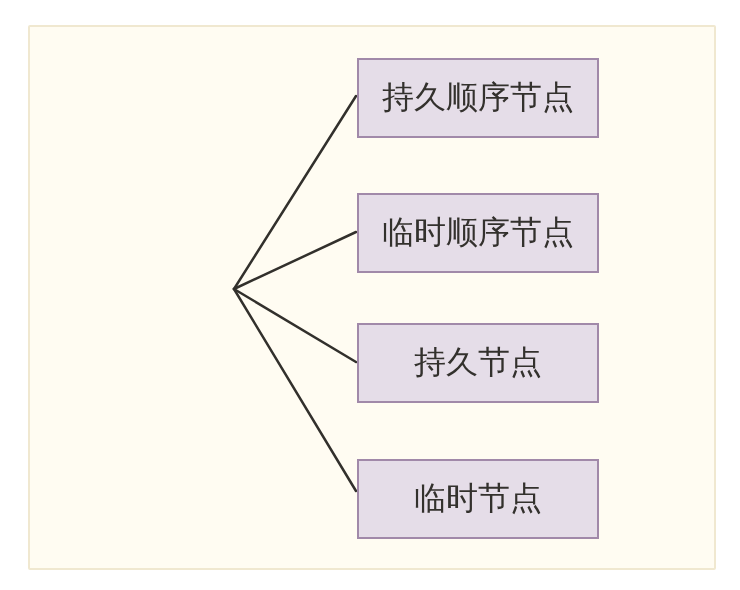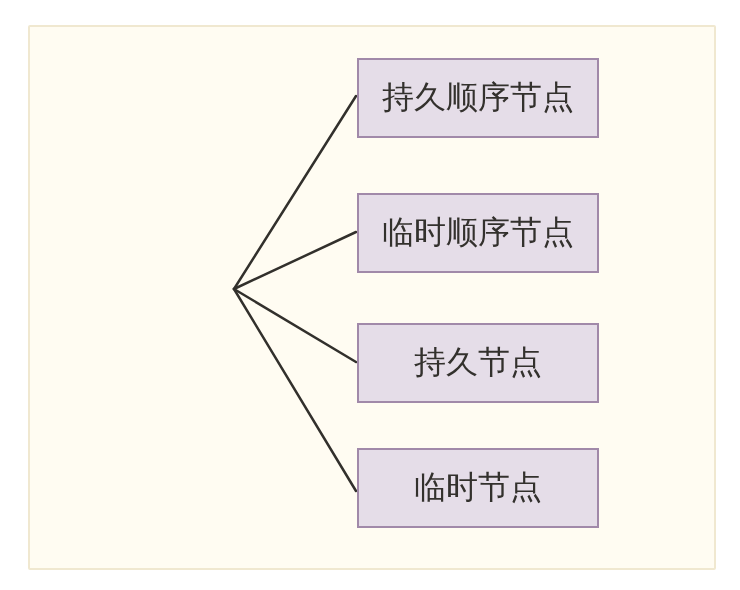--- a/index.html
+++ b/index.html
@@ -71,21 +71,21 @@
     justify-content: center;
   }
   .child-node .label {
     font-size: 32px;
     color: var(--text);
     white-space: nowrap;
   }
   .child-node.n0 { top: 58px; }
   .child-node.n1 { top: 193px; }
   .child-node.n2 { top: 323px; }
-  .child-node.n3 { top: 448px; text-align: center; }
+  .child-node.n3 { top: 459px; text-align: center; }
 </style>
 </head>
 <body>
 
 <div class="stage">
   <div class="canvas"></div>
 
   <svg class="connectors" viewBox="0 0 740 590" xmlns="http://www.w3.org/2000/svg">
     <line x1="234" y1="289" x2="356" y2="96"></line>
     <line x1="234" y1="289" x2="356" y2="232"></line>

